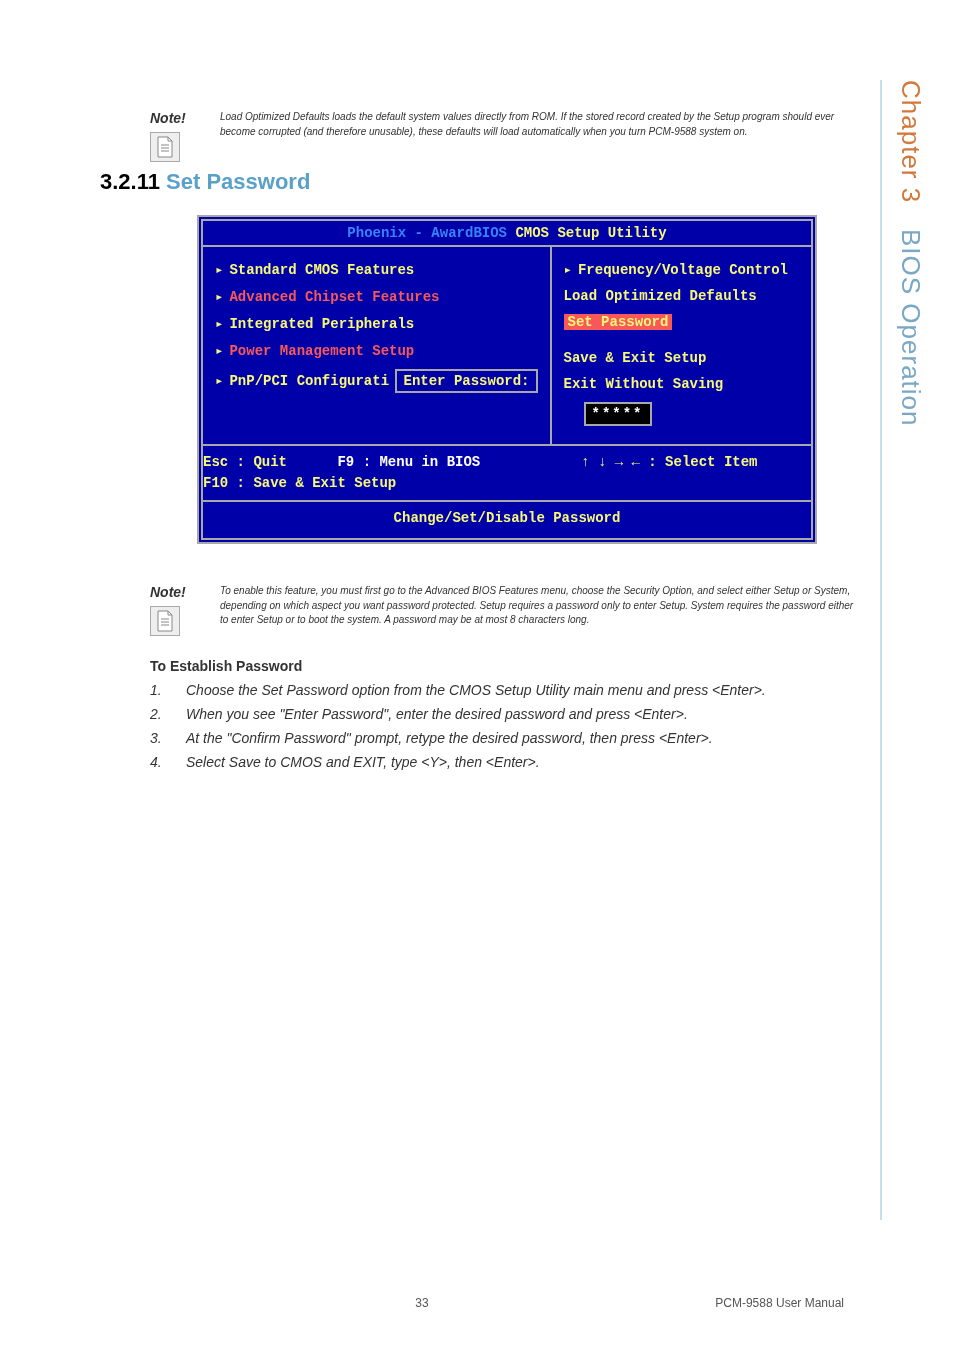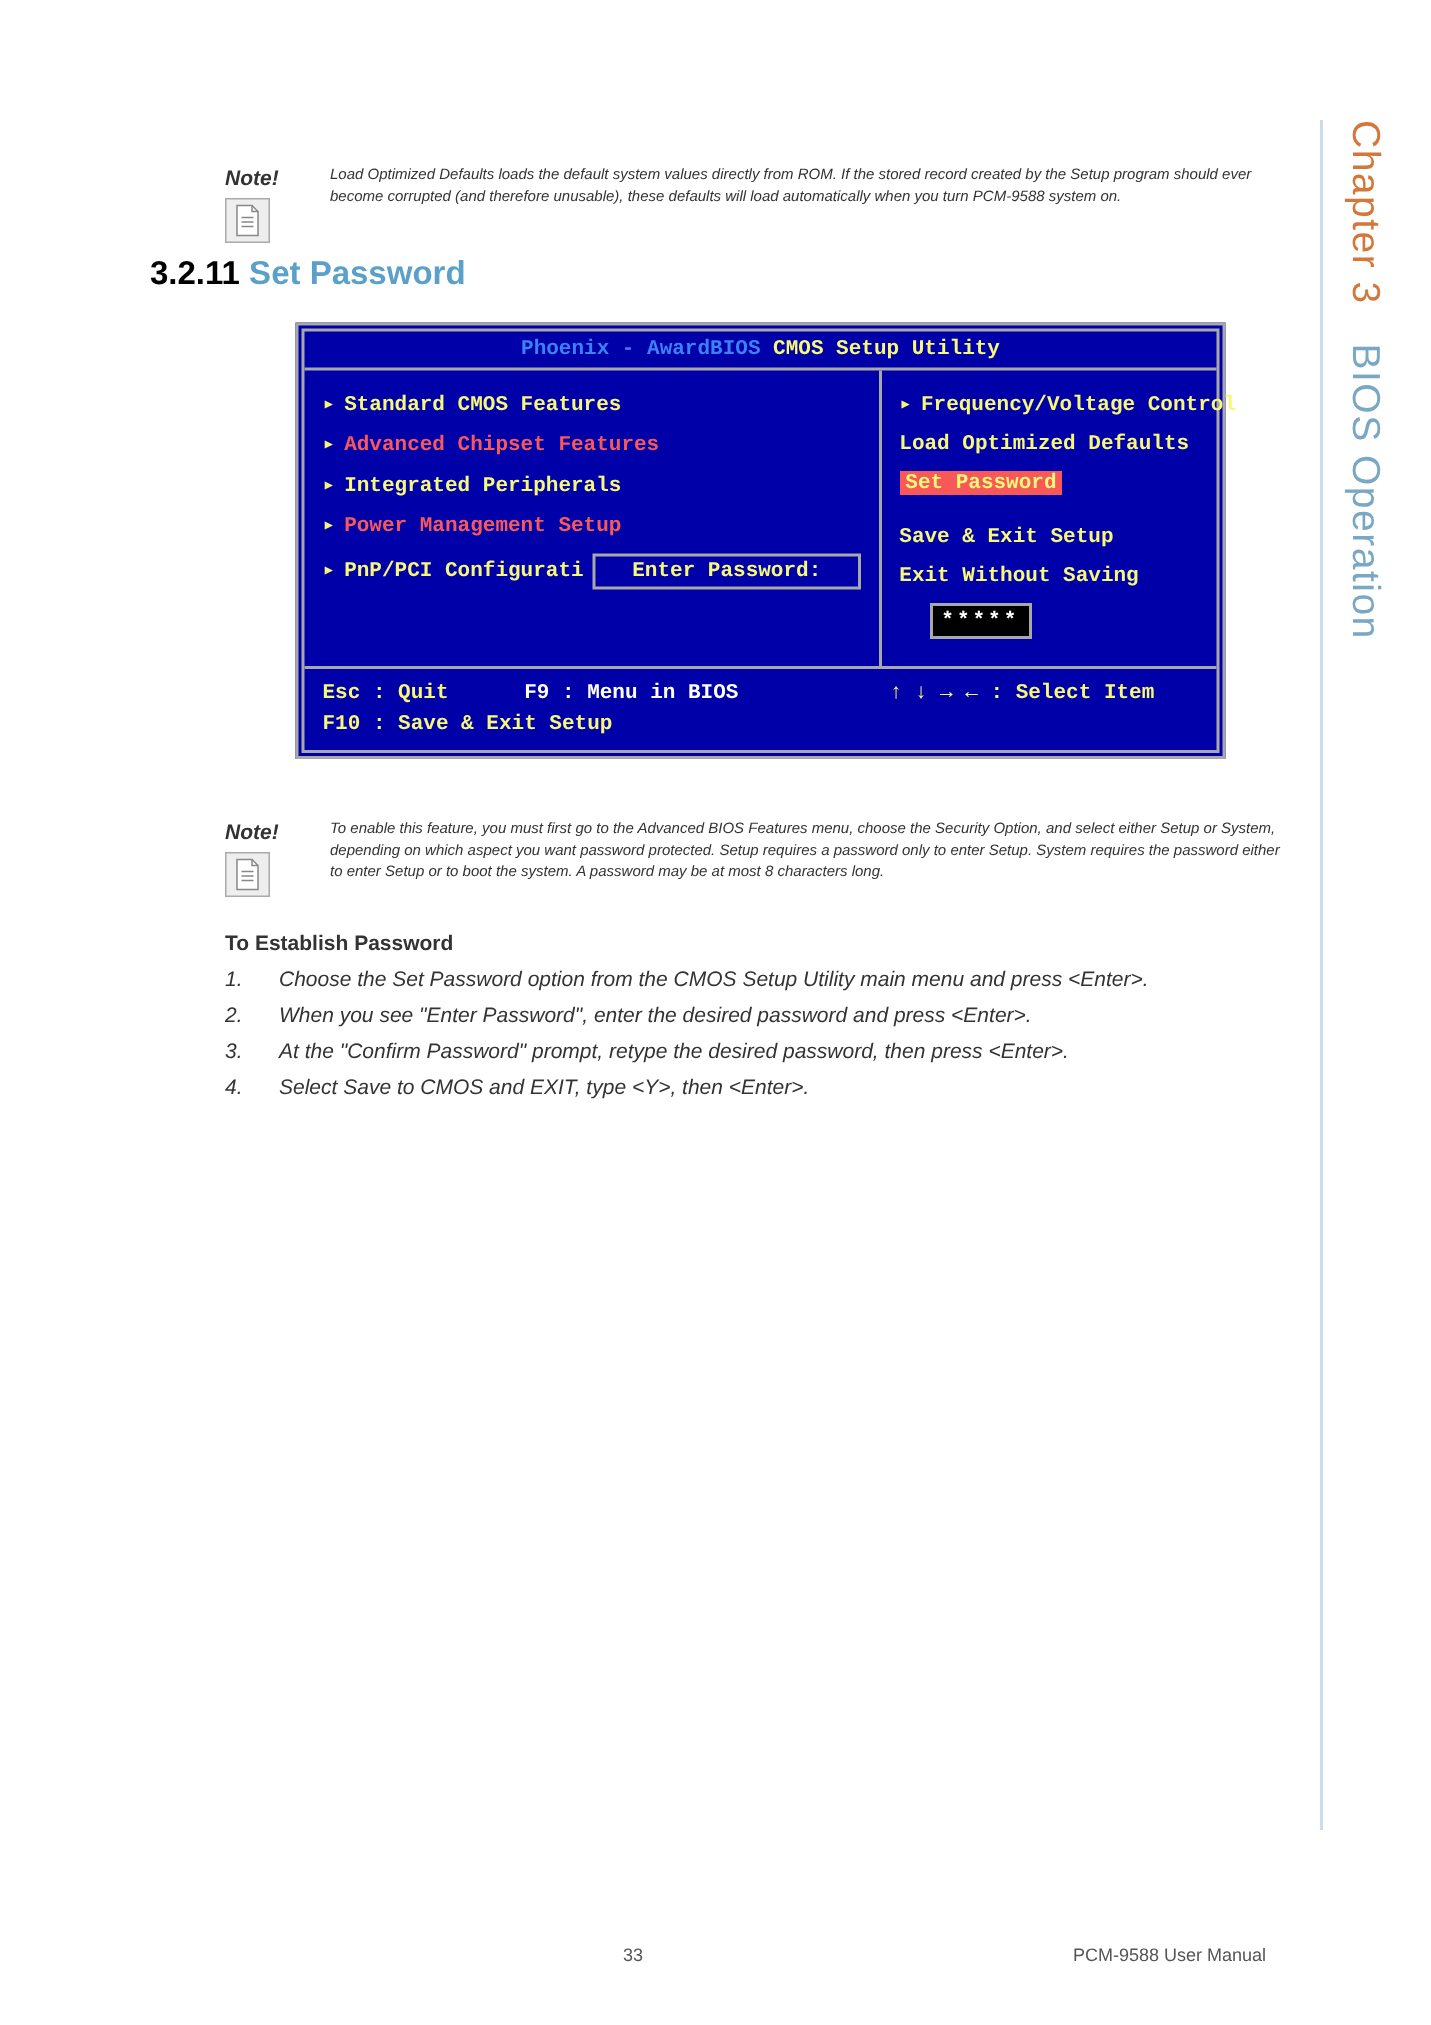--- a/index.html
+++ b/index.html
@@ -100,34 +100,34 @@
     color: #f8f878;
     display: inline-block;
     padding: 0 4px;
   }
   .pw-row { position: relative; }
   .pw-prompt {
     display: inline-block;
     background: #0000a8;
     border: 2px solid #a8a8a8;
     color: #f8f878;
-    padding: 2px 24px;
+    padding: 2px 6px;
     margin-left: -2px;
   }
   .pw-field {
     display: inline-block;
     background: #000;
     color: #fff;
     padding: 2px 6px;
     margin-left: 20px;
     border: 2px solid #a8a8a8;
     letter-spacing: 2px;
   }
   .bios-help {
-    padding: 6px 12px;
+    padding: 6px 0;
     color: #f8f878;
     font-size: 14px;
     line-height: 1.5;
   }
   .bios-help .white { color: #fff; }
   .bios-footer {
     text-align: center;
     padding: 8px 0 12px 0;
     color: #f8f878;
     border-top: 2px solid #a8a8a8;
@@ -251,20 +251,21 @@
       </div>
       <div class="bios-help">
         <span>Esc : Quit</span>
         &nbsp;&nbsp;&nbsp;&nbsp;
         <span class="white">F9 : Menu in BIOS</span>
         &nbsp;&nbsp;&nbsp;&nbsp;&nbsp;&nbsp;&nbsp;&nbsp;&nbsp;&nbsp;
         <span>↑ ↓ → ←   : Select Item</span>
         <br>
         <span>F10 : Save &amp; Exit Setup</span>
       </div>
+      <div class="bios-footer">Change/Set/Disable Password</div>
     </div>
   </div>
 
   <div class="note-block">
     <div class="note-left">
       <div class="note-label">Note!</div>
       <div class="note-icon">
         <svg viewBox="0 0 18 22">
             <path d="M2 1h10l4 4v16H2z" fill="#fff" stroke="#888"></path>
             <path d="M12 1v4h4" fill="none" stroke="#888"></path>

